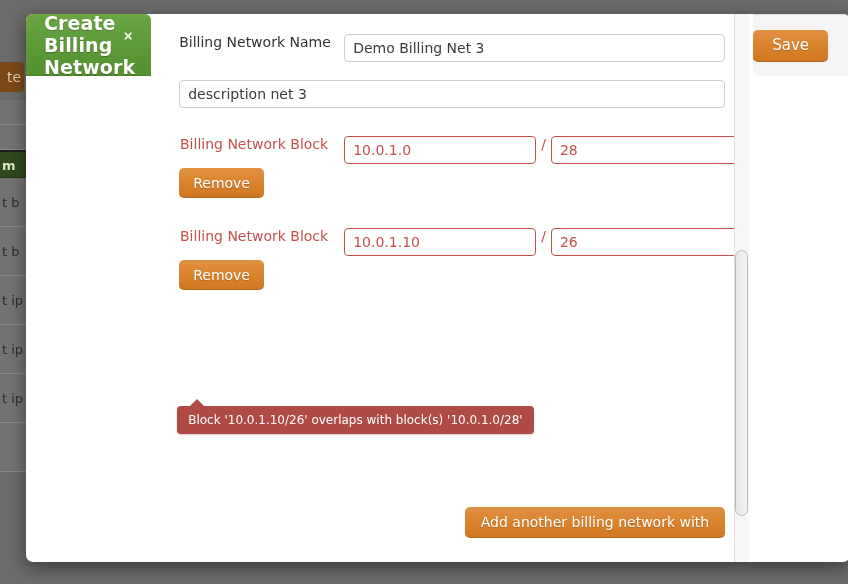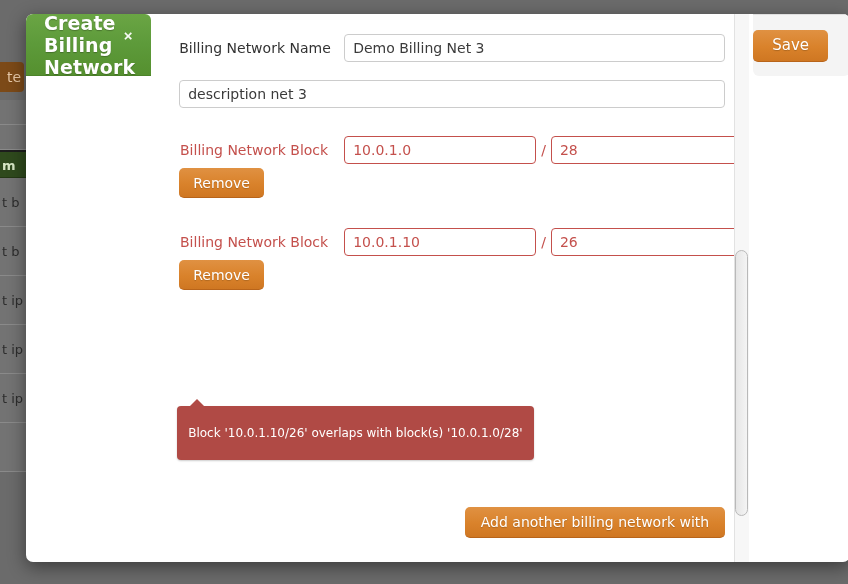--- a/index.html
+++ b/index.html
@@ -146,21 +146,21 @@
     position: absolute;
     right: 5px; top: 236px;
     width: 13px; height: 266px;
     background: linear-gradient(to right, #e6e6e6, #f4f4f4);
     border: 1px solid #b9b9b9;
     border-radius: 7px;
   }
 
   .form-row {
     display: flex;
-    align-items: center;
+    align-items: flex-start;
     margin-bottom: 18px;
   }
   .form-label {
     width: 165px;
     flex: 0 0 165px;
     text-align: right;
     padding-right: 16px;
     font-size: 14px;
     color: #333333;
     white-space: nowrap;
@@ -218,21 +218,21 @@
   .tooltip-wrap {
     position: absolute;
     left: 26px; top: 392px;
   }
   .tooltip {
     position: relative;
     background: #b04a45;
     color: #ffffff;
     font-size: 12px;
     border-radius: 4px;
-    padding: 20px 11px;
+    padding: 7px 11px;
     white-space: nowrap;
     box-shadow: 0 1px 2px rgba(0,0,0,0.2);
   }
   .tooltip-arrow {
     position: absolute;
     left: 12px; top: -7px;
     width: 0; height: 0;
     border-left: 8px solid transparent;
     border-right: 8px solid transparent;
     border-bottom: 8px solid #b04a45;

